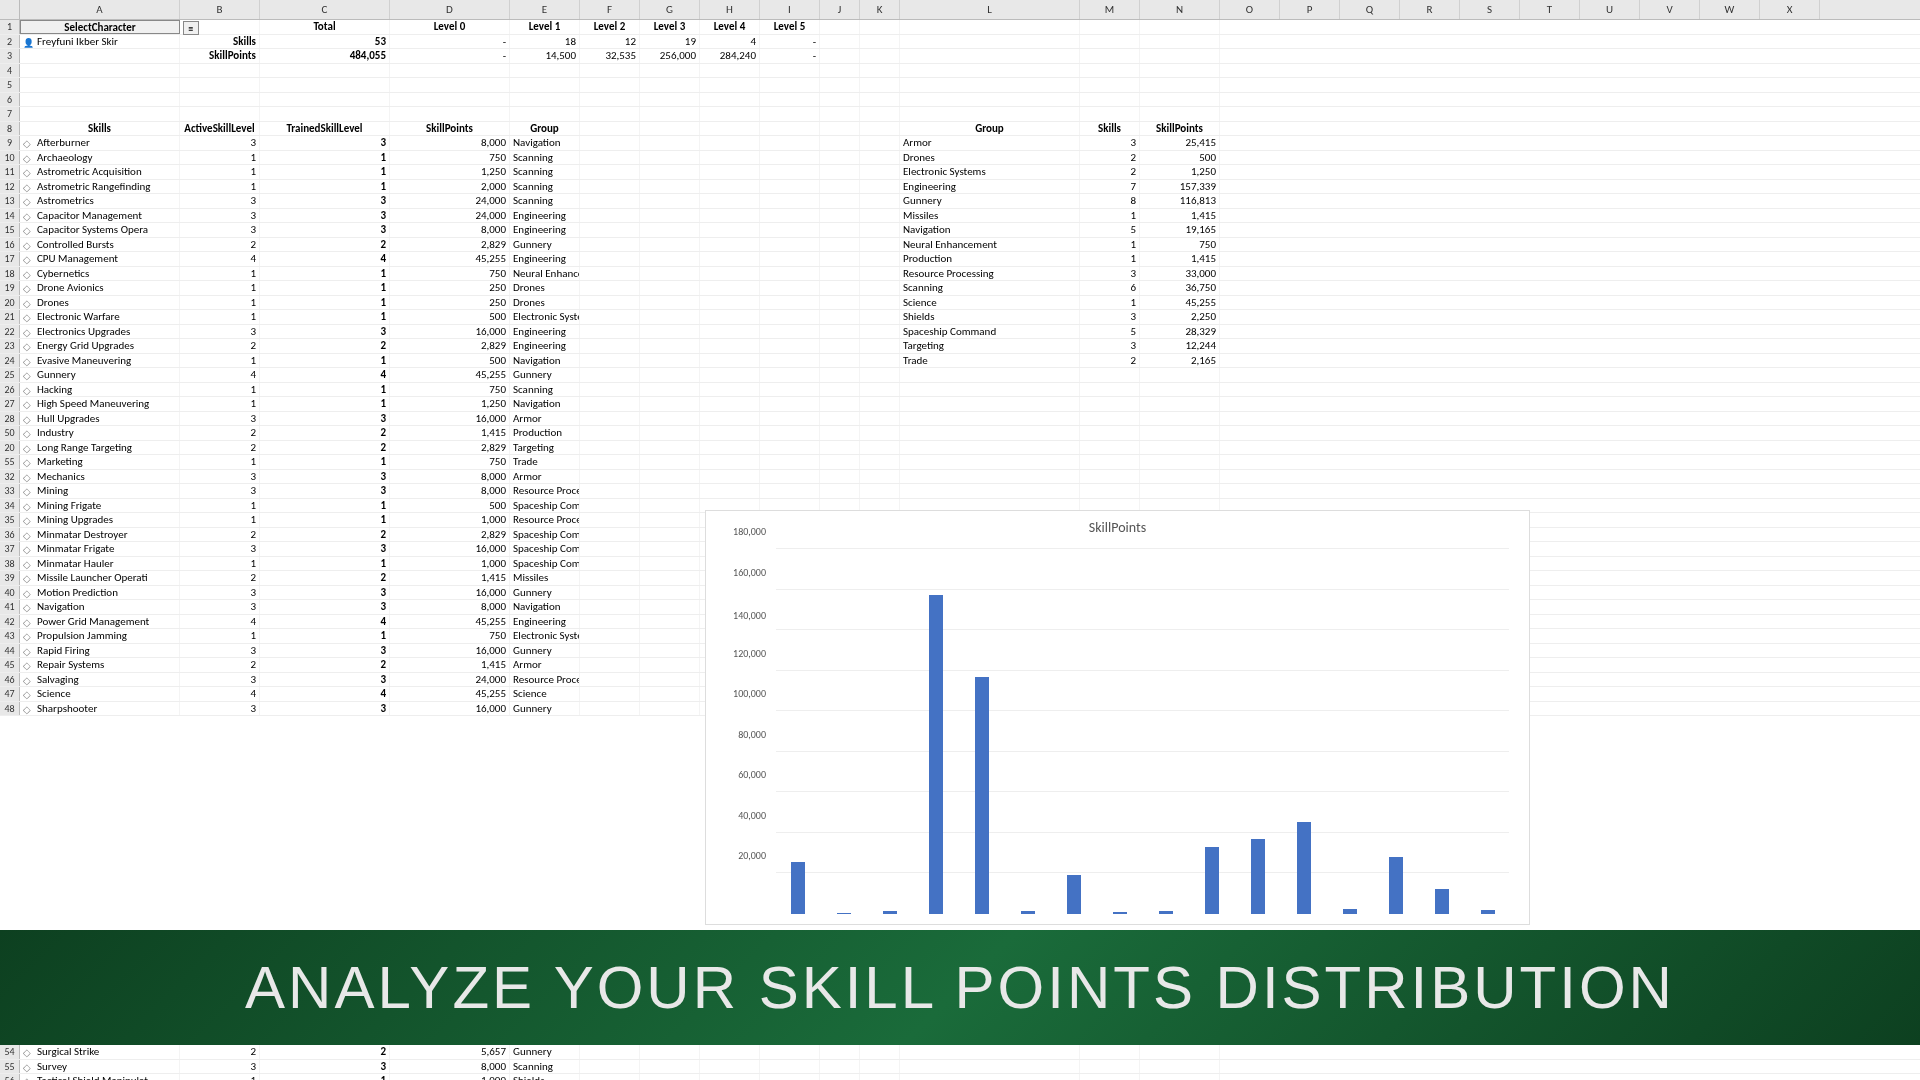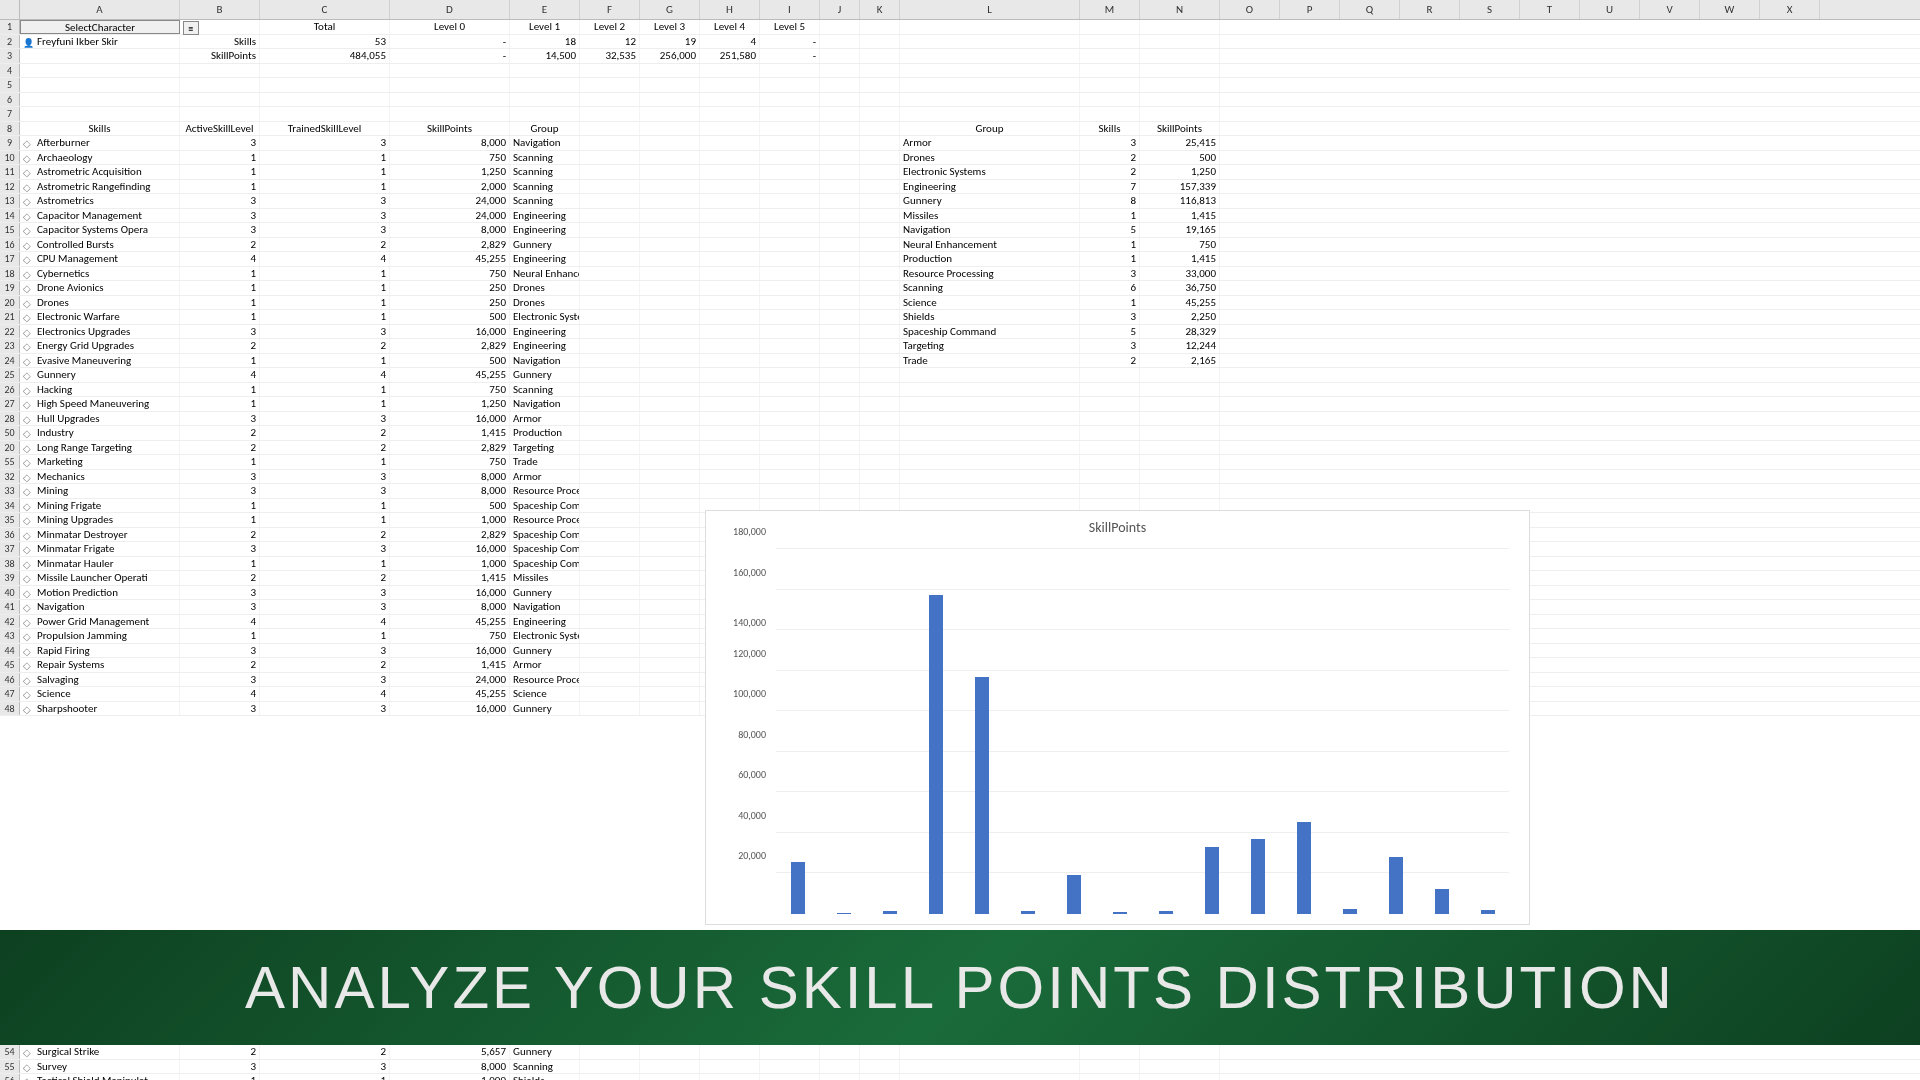--- a/index.html
+++ b/index.html
@@ -7,35 +7,35 @@
 .sheet { position:relative; width:100%; height:100%; }
 .colhdr { display:flex; height:20px; background:#e8e8e8; border-bottom:1px solid #bbb; }
 .colhdr .rh { width:20px; border-right:1px solid #bbb; }
 .colhdr .ch { text-align:center; line-height:20px; border-right:1px solid #d0d0d0; font-size:11px; color:#333; }
 .rows { }
 .row { display:flex; height:14.5px; border-bottom:1px solid #eee; }
 .row .rn { width:20px; text-align:center; line-height:14px; background:#e8e8e8; border-right:1px solid #bbb; font-size:10px; color:#333; }
 .cell { border-right:1px solid #f4f4f4; padding:0 3px; line-height:14px; overflow:hidden; white-space:nowrap; }
 .ca { width:160px; }
 .cb { width:80px; }
-.cc { width:130px; }
+.cc { width:130px;font-weight:bold; }
 .cd { width:120px; }
 .ce { width:70px; }
 .cf { width:60px; }
 .cg { width:60px; }
 .chh { width:60px; }
 .ci { width:60px; }
 .cj { width:40px; }
 .ck { width:40px; }
 .cl { width:180px; }
 .cm { width:60px; }
 .cn { width:80px; }
 .ar { text-align:right; }
 .ac { text-align:center; }
-.b { font-weight:normal; }
+.b { font-weight:bold; }
 .selcell { background:#f0f0f0; border:1px solid #888; position:relative; }
 .small-icon { display:inline-block; width:12px; height:12px; margin-right:2px; vertical-align:middle; }
 .icon-user::before { content:"👤"; font-size:9px; color:#d08040; }
 .icon-skill { color:#888; }
 .icon-skill::before { content:"◇"; font-size:10px; }
 .toolbar-icon { position:absolute; left:183px; top:21px; width:16px; height:14px; border:1px solid #888; background:#f0f0f0; display:flex; align-items:center; justify-content:center; }
 .toolbar-icon::after { content:"≡"; font-size:10px; }
 .chart { position:absolute; left:705px; top:510px; width:825px; height:415px; background:#fff; border:1px solid #ddd; }
 .chart-title { text-align:center; font-size:14px; color:#555; margin-top:8px; }
 .chart-area { position:absolute; left:70px; top:40px; right:20px; bottom:10px; }
@@ -116,21 +116,21 @@
       </div>
       <div class="row">
         <div class="rn">3</div>
         <div class="cell ca"></div>
         <div class="cell cb ar b">SkillPoints</div>
         <div class="cell cc ar">484,055</div>
         <div class="cell cd ar">-</div>
         <div class="cell ce ar">14,500</div>
         <div class="cell cf ar">32,535</div>
         <div class="cell cg ar">256,000</div>
-        <div class="cell chh ar">251,580</div>
+        <div class="cell chh ar">284,240</div>
         <div class="cell ci ar">-</div>
         <div class="cell cj"></div>
         <div class="cell ck"></div>
         <div class="cell cl"></div>
         <div class="cell cm"></div>
         <div class="cell cn"></div>
       </div>
       <div class="row">
         <div class="rn">4</div>
         <div class="cell ca"></div>
@@ -900,21 +900,21 @@
 
   <div class="chart">
     <div class="chart-title">SkillPoints</div>
     <div class="ylabels" id="ylabels">
         <div class="ylabel" style="bottom:45.55555555555555px">20,000</div>
         <div class="ylabel" style="bottom:86.1111111111111px">40,000</div>
         <div class="ylabel" style="bottom:126.66666666666666px">60,000</div>
         <div class="ylabel" style="bottom:167.2222222222222px">80,000</div>
         <div class="ylabel" style="bottom:207.7777777777778px">100,000</div>
         <div class="ylabel" style="bottom:248.33333333333331px">120,000</div>
-        <div class="ylabel" style="bottom:279px">140,000</div>
+        <div class="ylabel" style="bottom:286px">140,000</div>
         <div class="ylabel" style="bottom:329.4444444444444px">160,000</div>
         <div class="ylabel" style="bottom:370px">180,000</div>
       </div>
     <div class="chart-area" id="chartarea">
         <div class="grid-line" style="bottom:40.55555555555555px"></div>
         <div class="grid-line" style="bottom:81.1111111111111px"></div>
         <div class="grid-line" style="bottom:121.66666666666666px"></div>
         <div class="grid-line" style="bottom:162.2222222222222px"></div>
         <div class="grid-line" style="bottom:202.7777777777778px"></div>
         <div class="grid-line" style="bottom:243.33333333333331px"></div>

